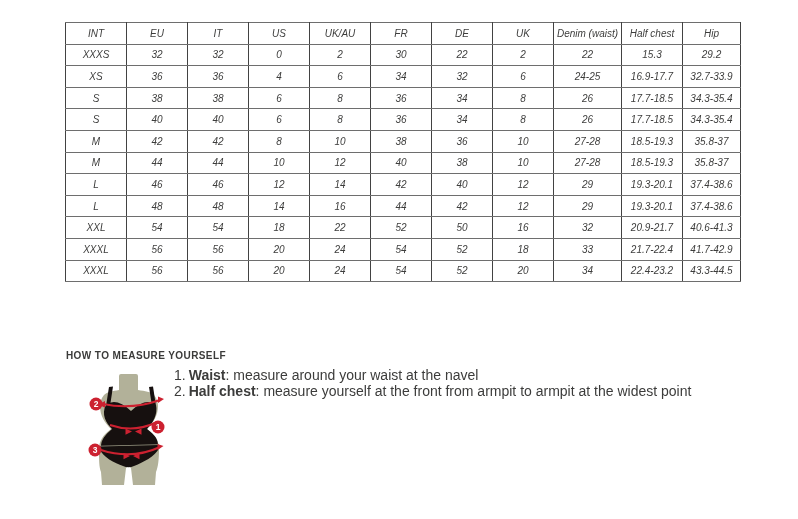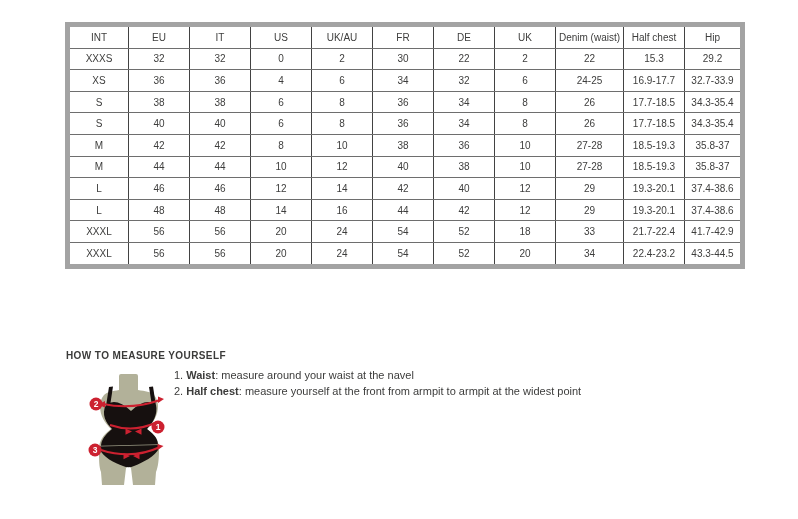--- a/index.html
+++ b/index.html
@@ -1,32 +1,32 @@
 <!DOCTYPE html>
 <html><head>
 <meta charset="utf-8">
 <style>
   html,body{margin:0;padding:0;background:#fff;}
   .page{position:relative;width:798px;height:519px;background:#ffffff;overflow:hidden;
         font-family:"Liberation Sans",sans-serif;color:#3d3d3c;}
 
   
   table.size-table{position:absolute;left:65px;top:22px;width:675px;border-collapse:collapse;
-        table-layout:fixed;border:5px solid #a3a3a3;}
+        table-layout:fixed;border:1px solid #a3a3a3;font-style:italic;}
   table.size-table th,table.size-table td{
         border-left:1px solid #424242;border-right:1px solid #424242;
         border-top:1px solid #6e6e6e;border-bottom:1px solid #6e6e6e;
         font-size:10px;font-weight:normal;color:#3d3d3c;text-align:center;vertical-align:middle;
         height:20.6px;padding:0;white-space:nowrap;overflow:hidden;}
 
   
   .measure-heading{position:absolute;left:66px;top:350px;font-size:10px;font-weight:bold;
         letter-spacing:.4px;color:#3b3b3a;}
   .steps{position:absolute;left:174px;top:371px;}
-  .step{font-size:11px;line-height:9px;margin-bottom:6.6px;color:#3c3c3b;}
+  .step{font-size:14px;line-height:9px;margin-bottom:6.6px;color:#3c3c3b;}
   .step .num{margin-right:3px;}
   .step b{font-weight:bold;}
 
   .figure-svg{position:absolute;left:70px;top:368px;}
 </style>
 </head>
 <body>
 
 <div class="page">
 
@@ -156,20 +156,33 @@
           <td>48</td>
           <td>48</td>
           <td>14</td>
           <td>16</td>
           <td>44</td>
           <td>42</td>
           <td>12</td>
           <td>29</td>
           <td>19.3-20.1</td>
           <td>37.4-38.6</td>
+        </tr>
+        <tr>
+          <td>XXL</td>
+          <td>54</td>
+          <td>54</td>
+          <td>18</td>
+          <td>22</td>
+          <td>52</td>
+          <td>50</td>
+          <td>16</td>
+          <td>32</td>
+          <td>20.9-21.7</td>
+          <td>40.6-41.3</td>
         </tr>
         <tr>
           <td>XXXL</td>
           <td>56</td>
           <td>56</td>
           <td>20</td>
           <td>24</td>
           <td>54</td>
           <td>52</td>
           <td>18</td>

